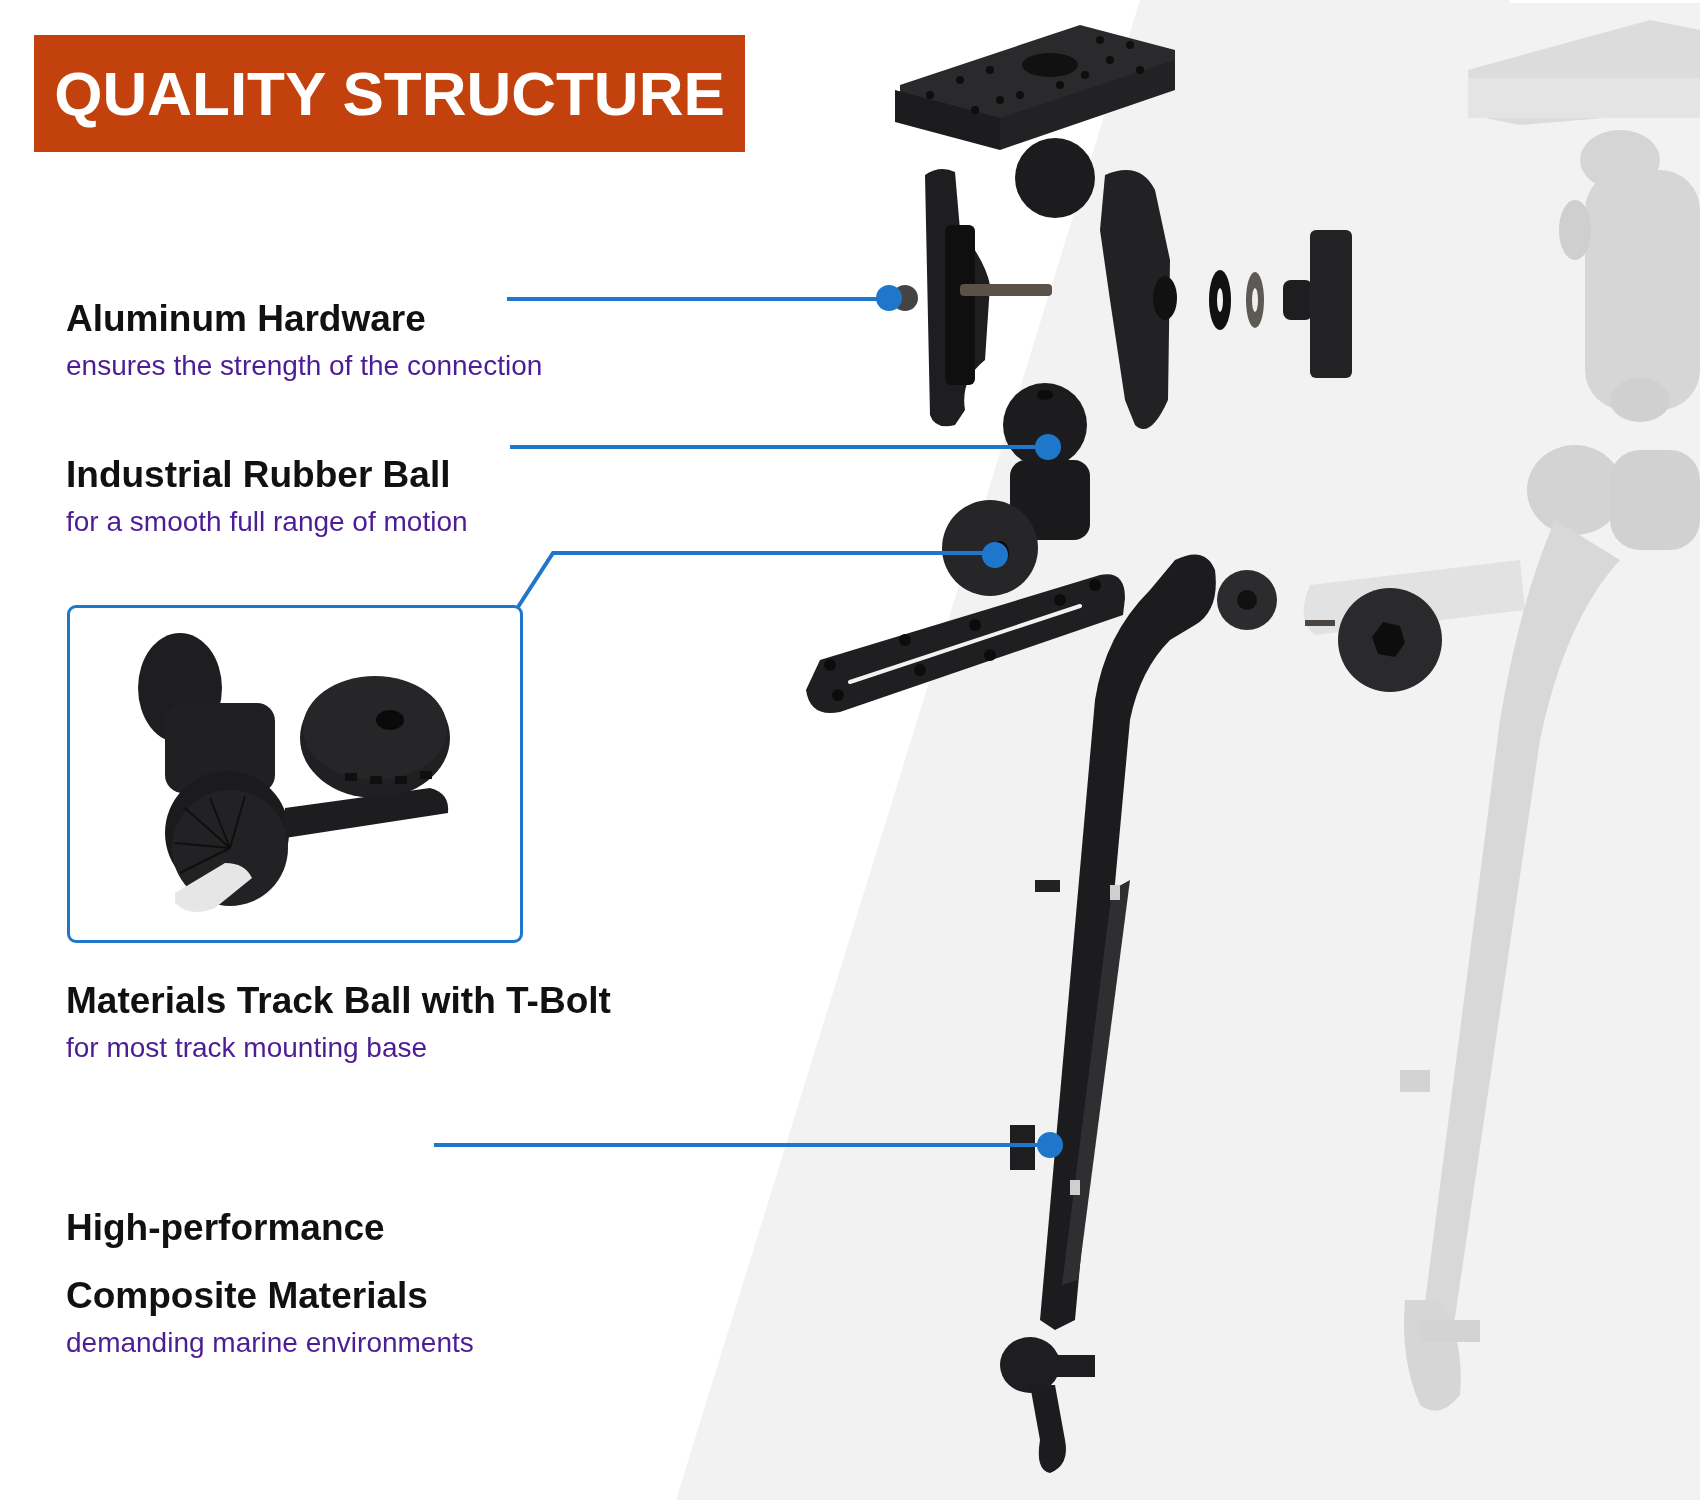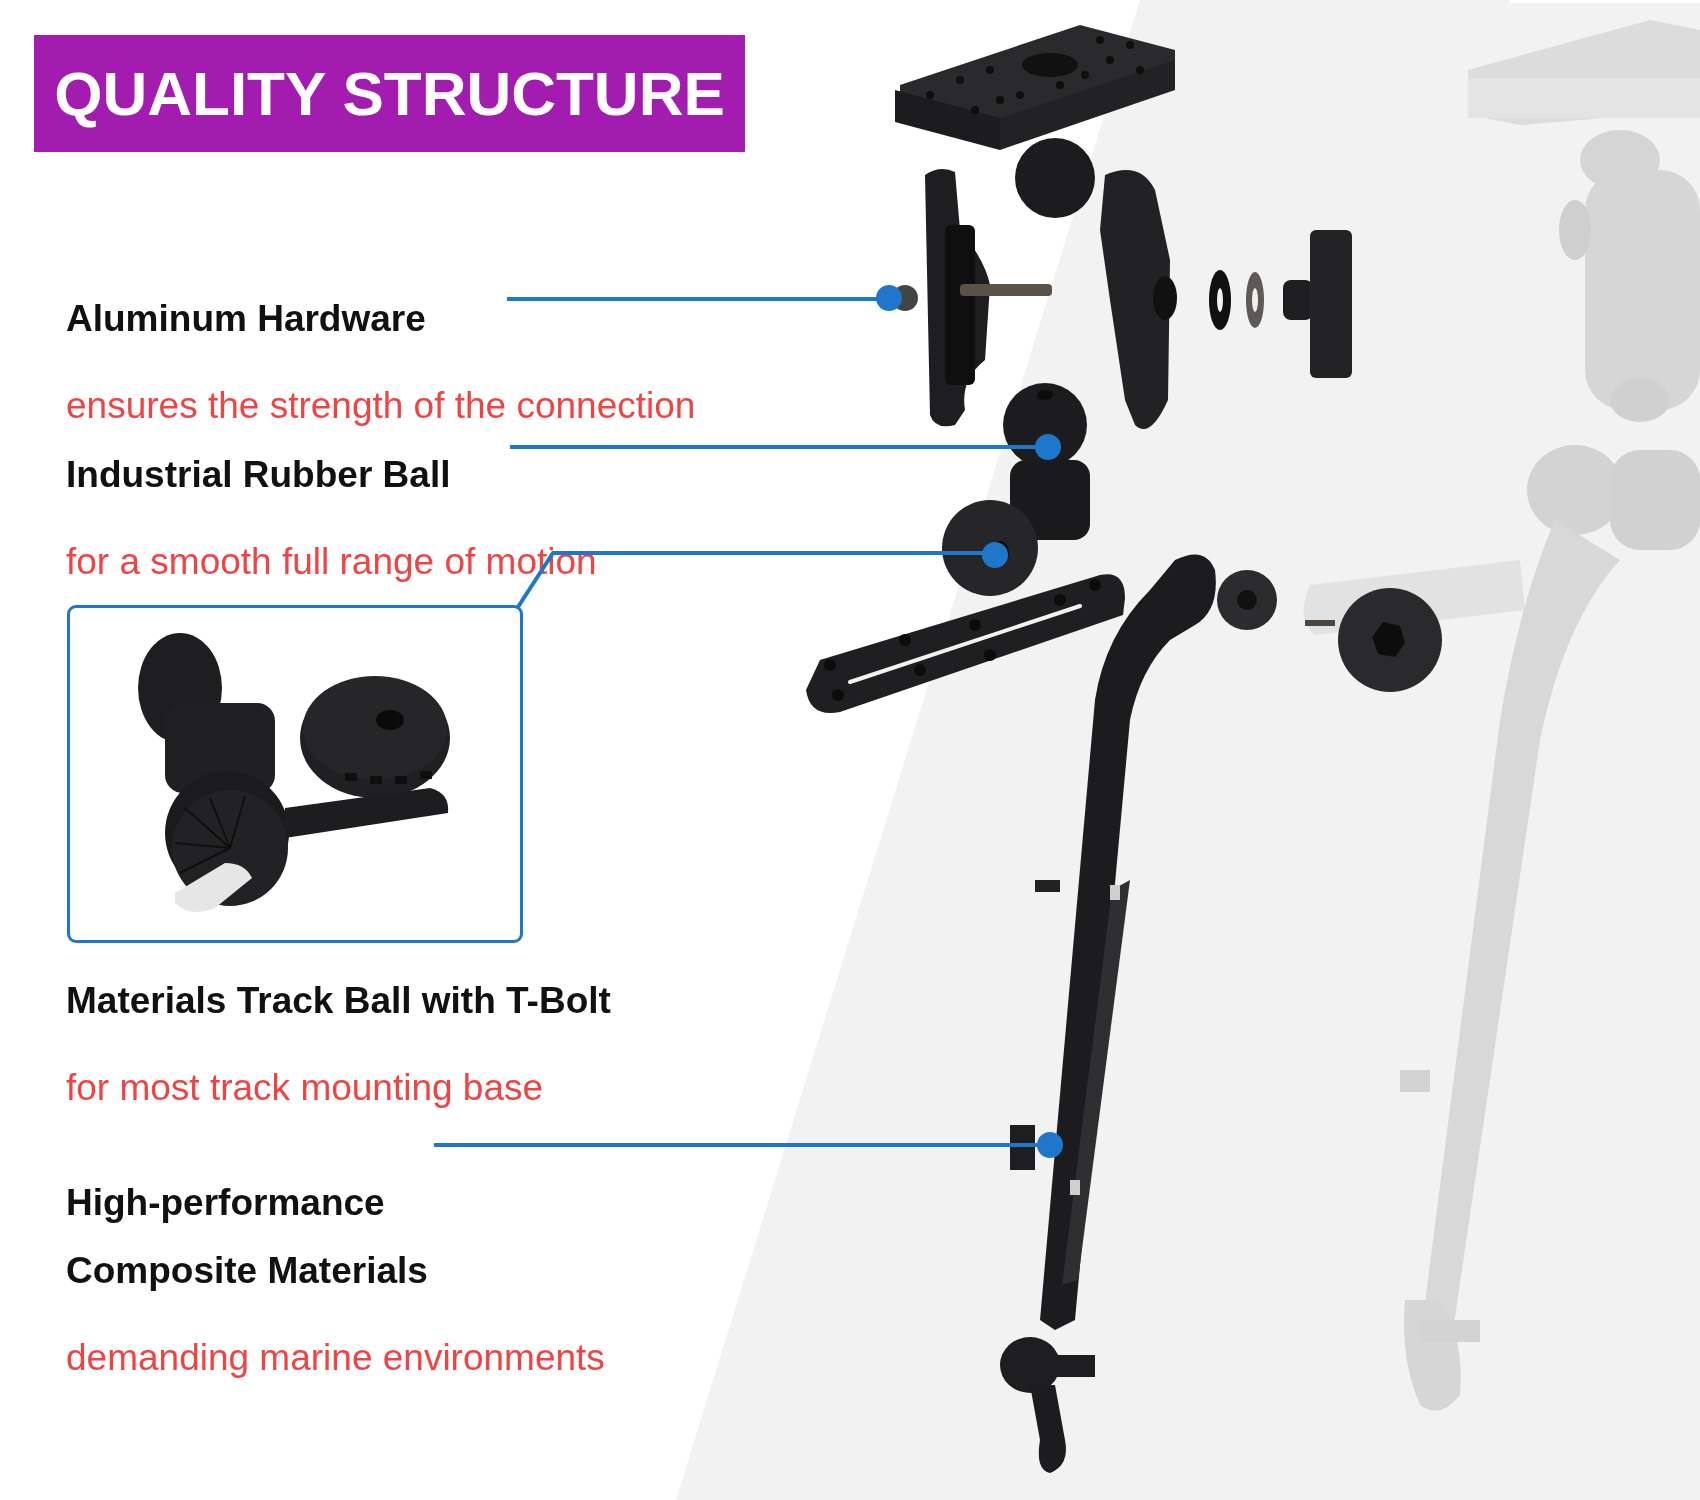--- a/index.html
+++ b/index.html
@@ -1,24 +1,24 @@
 <!DOCTYPE html>
 <html><head>
 <meta charset="utf-8">
 <style>
   html, body { margin:0; padding:0; }
   body { width:1700px; height:1500px; position:relative; overflow:hidden; background:#ffffff;
          font-family:"Liberation Sans", sans-serif; }
   .bg-layer { position:absolute; left:0; top:0; width:1700px; height:1500px; }
-  .title-banner { position:absolute; left:34px; top:35px; width:711px; height:117px; background:#a21caf;
+  .title-banner { position:absolute; left:34px; top:35px; width:711px; height:117px; background:#c2410c;
                   display:flex; align-items:center; justify-content:center; }
   .title-text { color:#ffffff; font-weight:bold; font-size:62px; letter-spacing:0px; line-height:1; }
   .feature { position:absolute; left:66px; color:#111; }
   .feature .heading { font-weight:bold; font-size:37px; line-height:46px; display:block;margin-top:22px; }
-  .feature .desc { font-size:37px; line-height:48px; display:block; color:#ef4444;margin-top:40px; }
+  .feature .desc { font-size:28px; line-height:48px; display:block; color:#4c1d95; }
   .inset-box { position:absolute; left:67px; top:605px; width:450px; height:332px; border:3px solid #1f77cc;
                border-radius:9px; background:#ffffff; overflow:hidden; }
   .overlay { position:absolute; left:0; top:0; width:1700px; height:1500px; pointer-events:none; }
 </style>
 </head>
 <body>
 
 <svg class="bg-layer" viewBox="0 0 1700 1500" xmlns="http://www.w3.org/2000/svg">
   <polygon points="1140,0 1700,0 1700,1500 676,1500" fill="#f2f2f2"></polygon>
   <rect x="1510" y="0" width="190" height="3" fill="#ffffff"></rect>
@@ -169,21 +169,21 @@
         <rect x="350" y="163" width="12" height="8"></rect>
     </g>
   </svg>
 </div>
 
 <div class="feature" style="top:956px;">
   <span class="heading">Materials Track Ball with T-Bolt</span>
   <span class="desc">for most track mounting base</span>
 </div>
 
-<div class="feature" style="top:1158px;">
+<div class="feature" style="top:1183px;">
   <span class="heading">High-performance</span>
   <span class="heading">Composite Materials</span>
   <span class="desc">demanding marine environments</span>
 </div>
 
 <svg class="overlay" viewBox="0 0 1700 1500" xmlns="http://www.w3.org/2000/svg">
   <g stroke="#1f77cc" stroke-width="4" fill="none">
     <line x1="507" y1="299" x2="889" y2="299"></line>
     <line x1="510" y1="447" x2="1048" y2="447"></line>
     <polyline points="518,607 553,553 995,553"></polyline>

